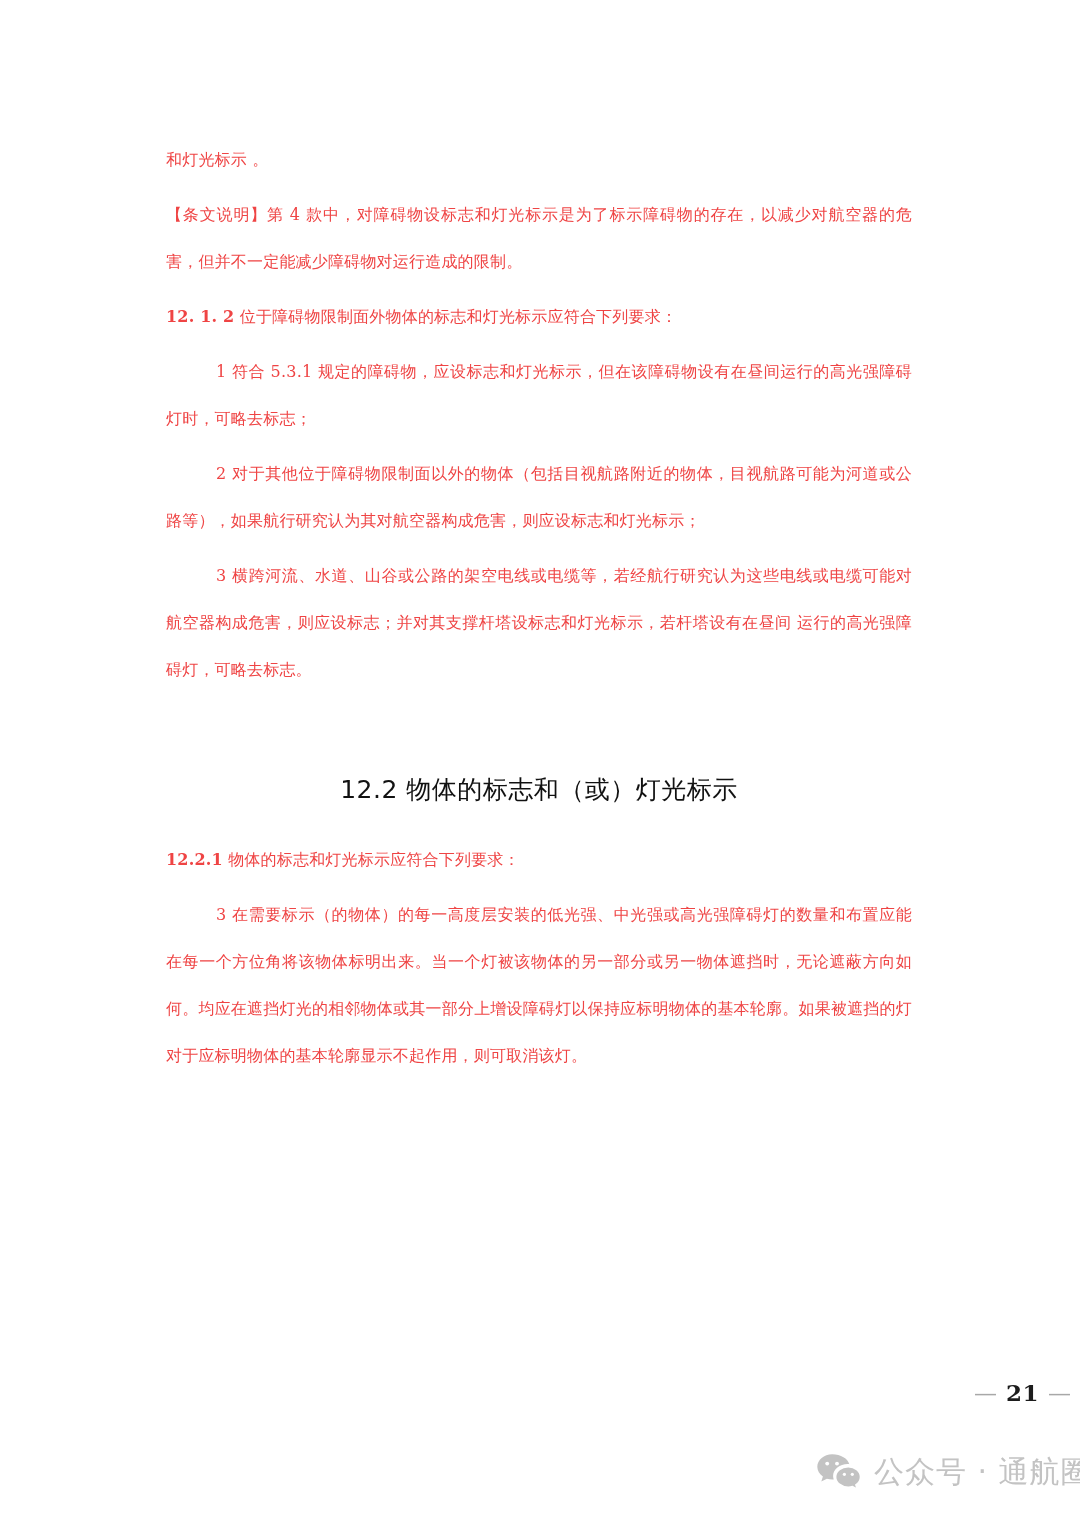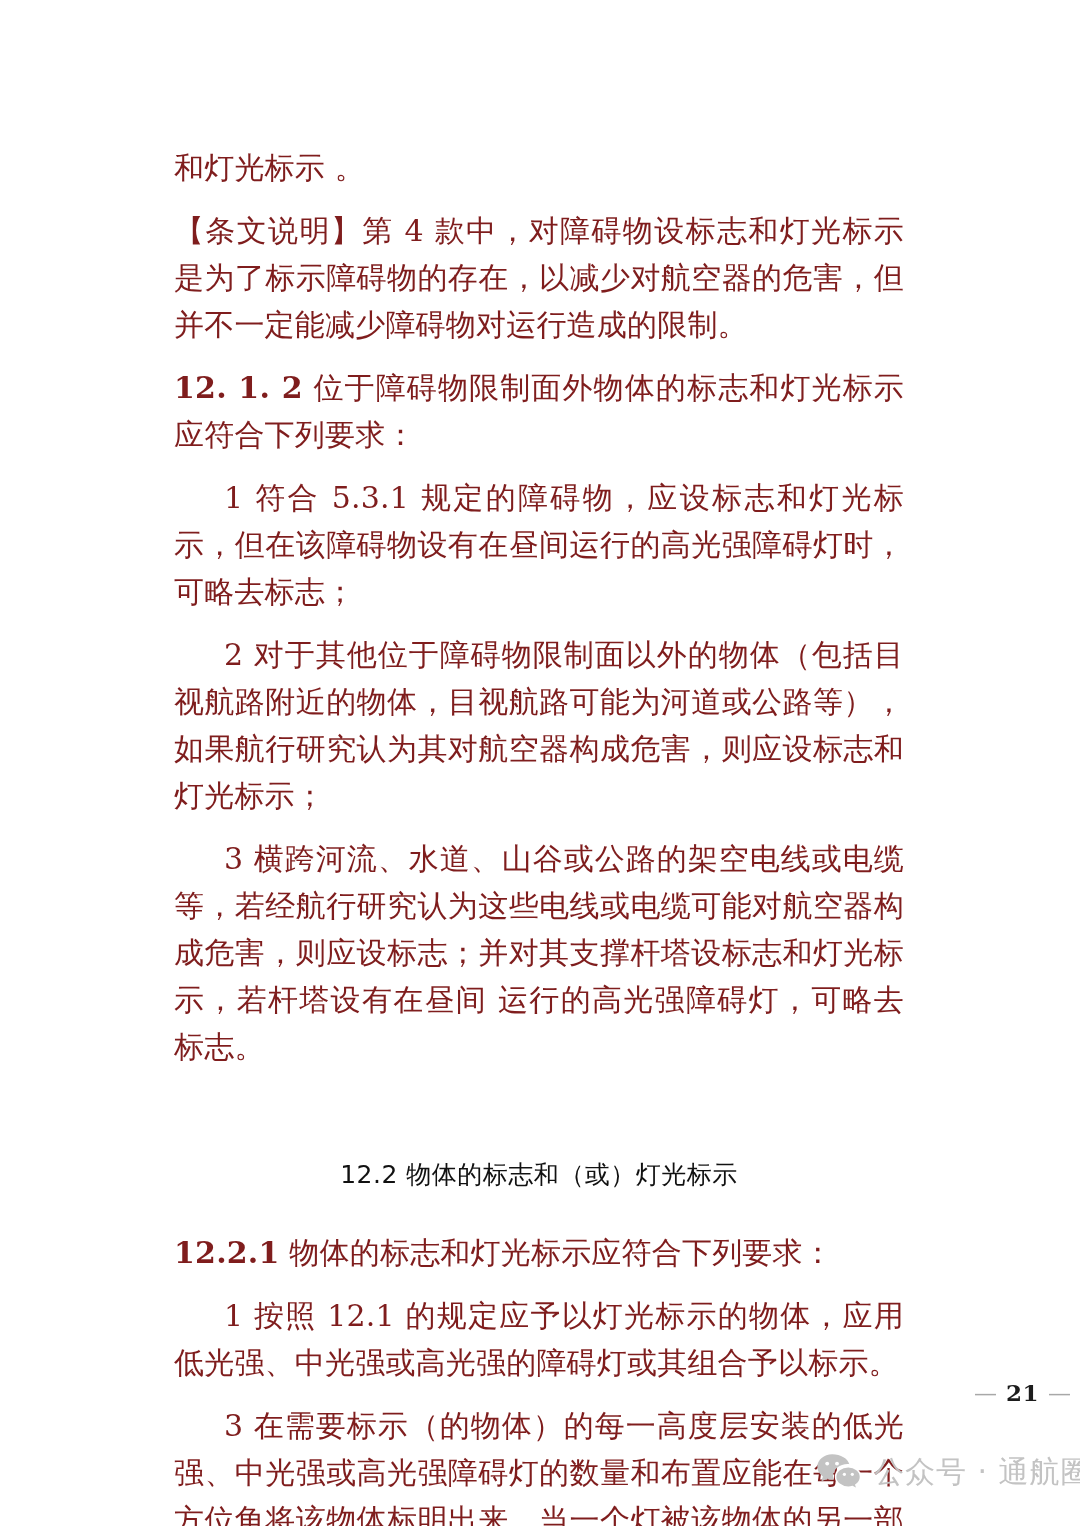--- a/index.html
+++ b/index.html
@@ -17,28 +17,28 @@
     color: #1a1a1a;
   }
   .content {
     position: absolute;
     left: 158px;
     top: 128px;
     width: 762px;
   }
   
   .para {
-    font-size: 30px;
+    font-size: 16px;
     line-height: 47px;
     text-align: justify;
     text-justify: inter-character;
     text-align-last: left;
     letter-spacing: 0.2px;
-    margin: 16px;
-    color: #7f1d1d;
+    margin: 8px;
+    color: #ef4444;
     font-weight: 400;
   }
   .para.indent {
     text-indent: 50px;
   }
   .para .num {
     font-weight: 700;
     font-family: "DejaVu Serif", "Liberation Serif", serif;
   }
   .para.noindent {
@@ -125,21 +125,20 @@
     <p class="para indent">3 横跨河流、水道、山谷或公路的架空电线或电缆等，若经航行研究认为这些电线或电缆可能对航空器构成危害，则应设标志；并对其支撑杆塔设标志和灯光标示，若杆塔设有在昼间 运行的高光强障碍灯，可略去标志。</p>
 
     <div class="gap-before-heading"></div>
 
     <h2 class="section-heading">12.2  物体的标志和（或）灯光标示</h2>
 
     <div class="gap-after-heading"></div>
 
     <p class="para noindent"><span class="num">12.2.1</span><span> 物体的标志和灯光标示应符合下列要求：</span></p>
 
-    <p class="para indent">1 按照 12.1 的规定应予以灯光标示的物体，应用低光强、中光强或高光强的障碍灯或其组合予以标示。</p>
 
 
     <p class="para indent">3 在需要标示（的物体）的每一高度层安装的低光强、中光强或高光强障碍灯的数量和布置应能在每一个方位角将该物体标明出来。当一个灯被该物体的另一部分或另一物体遮挡时，无论遮蔽方向如何。均应在遮挡灯光的相邻物体或其一部分上增设障碍灯以保持应标明物体的基本轮廓。如果被遮挡的灯对于应标明物体的基本轮廓显示不起作用，则可取消该灯。</p>
 
   </div>
 
   <div class="page-number">
     <span class="dash">—</span><span class="pnum">21</span><span class="dash">—</span>
   </div>
 

